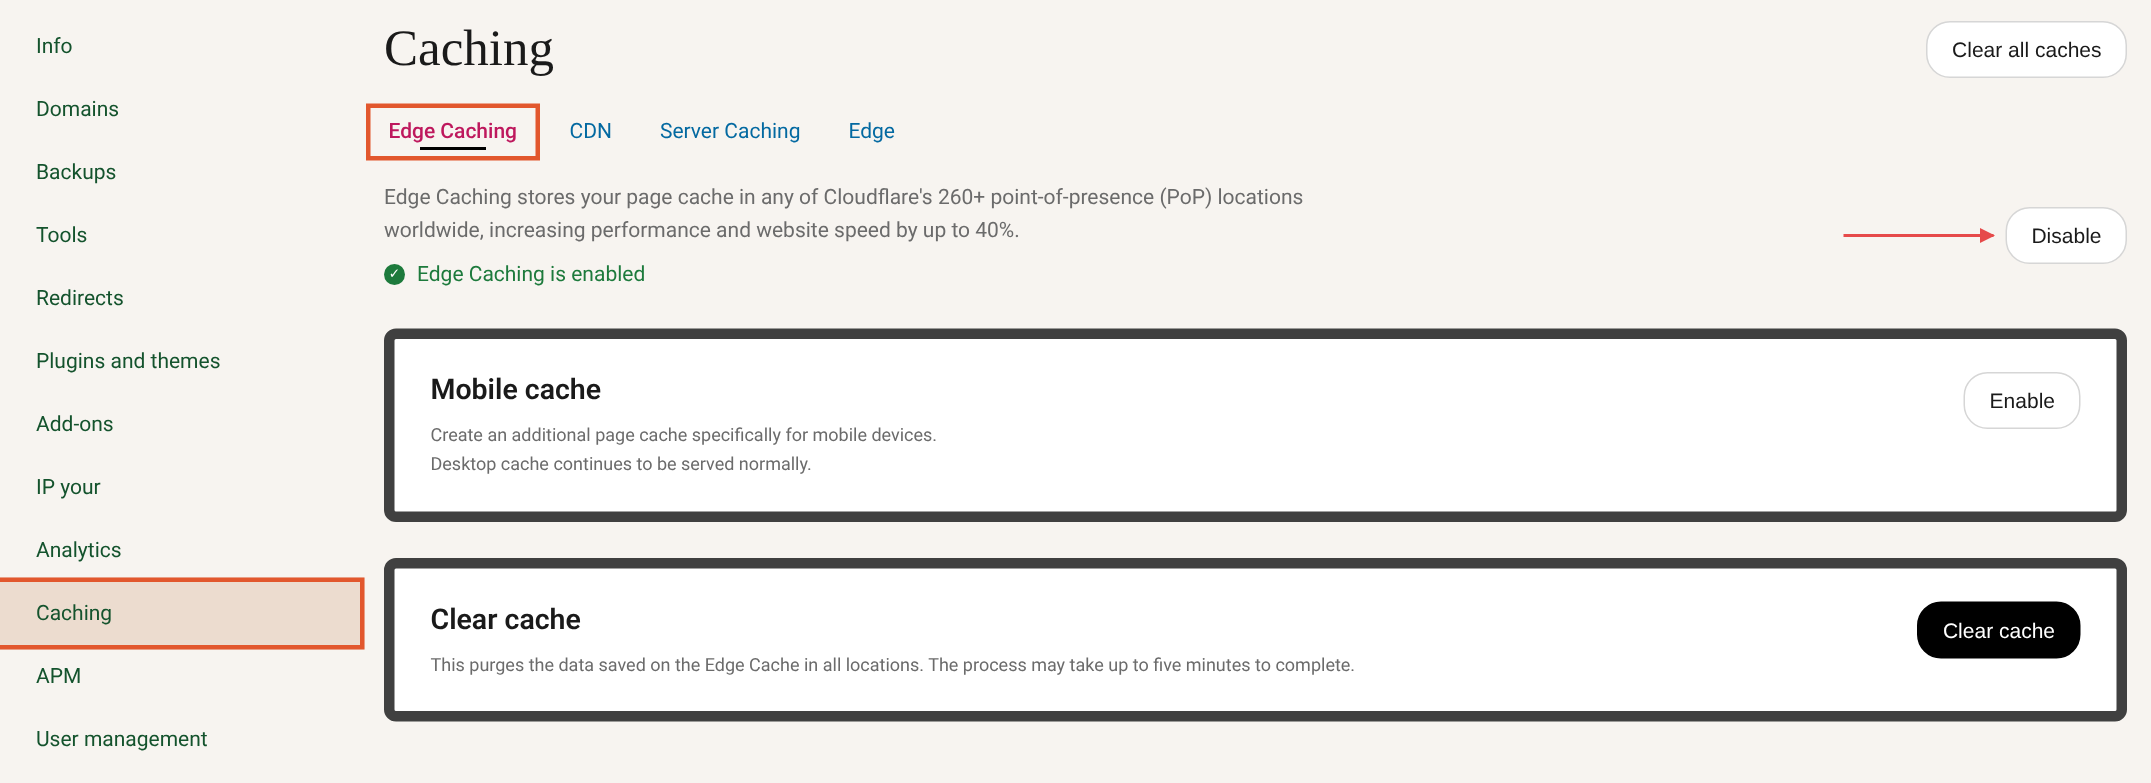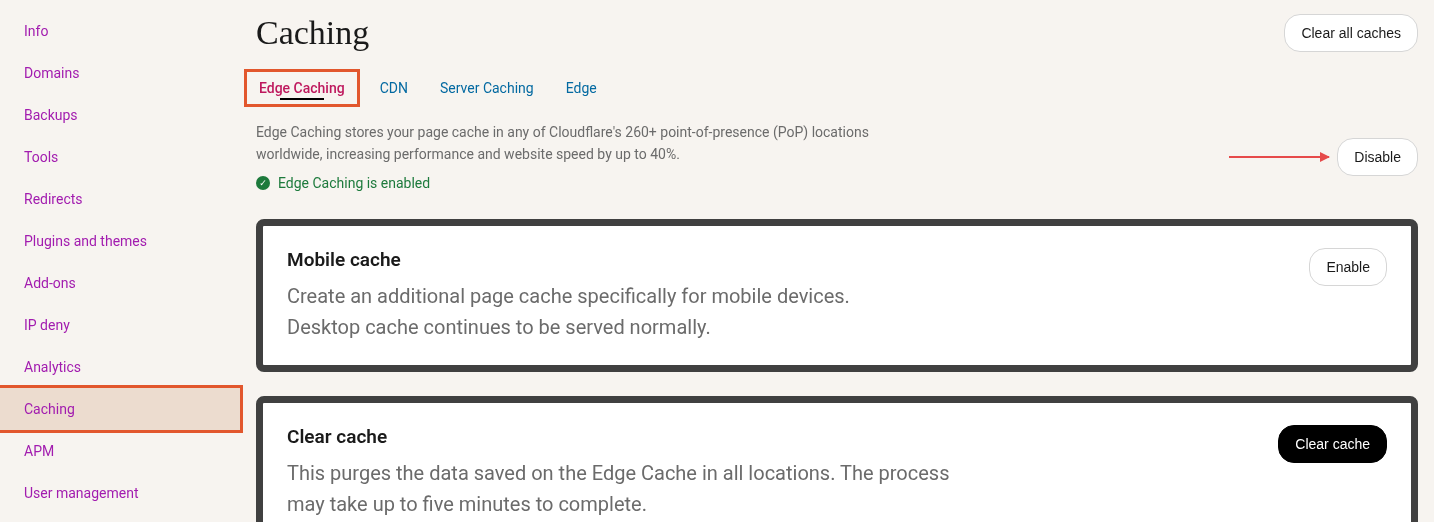--- a/index.html
+++ b/index.html
@@ -13,21 +13,21 @@
     overflow: hidden;
   }
   .sidebar {
     width: 240px;
     padding: 10px 0;
     flex-shrink: 0;
   }
   .sidebar-item {
     padding: 13px 24px;
     font-size: 14px;
-    color: #a21caf;
+    color: #14532d;
     cursor: pointer;
   }
   .sidebar-item.active {
     background: #ecdccf;
     border: 3px solid #e2572d;
     margin: -3px;
     padding: 13px 24px;
   }
   .main {
     flex: 1;
@@ -154,37 +154,37 @@
     gap: 40px;
     margin-bottom: 24px;
   }
   .card-left { max-width: 700px; }
   .card-title {
     font-size: 19px;
     font-weight: 600;
     margin-bottom: 10px;
   }
   .card-desc {
-    font-size: 20px;
+    font-size: 12px;
     color: #6b6b6b;
     line-height: 1.55;
   }
 </style>
 </head>
 <body>
 
 <nav class="sidebar">
   <div class="sidebar-item"><span>Info</span></div>
   <div class="sidebar-item"><span>Domains</span></div>
   <div class="sidebar-item"><span>Backups</span></div>
   <div class="sidebar-item"><span>Tools</span></div>
   <div class="sidebar-item"><span>Redirects</span></div>
   <div class="sidebar-item"><span>Plugins and themes</span></div>
   <div class="sidebar-item"><span>Add-ons</span></div>
-  <div class="sidebar-item"><span>IP deny</span></div>
+  <div class="sidebar-item"><span>IP your</span></div>
   <div class="sidebar-item"><span>Analytics</span></div>
   <div class="sidebar-item active"><span>Caching</span></div>
   <div class="sidebar-item"><span>APM</span></div>
   <div class="sidebar-item"><span>User management</span></div>
 </nav>
 
 <main class="main">
   <div class="header-row">
     <h1 class="page-title">Caching</h1>
     <button class="btn">Clear all caches</button>

